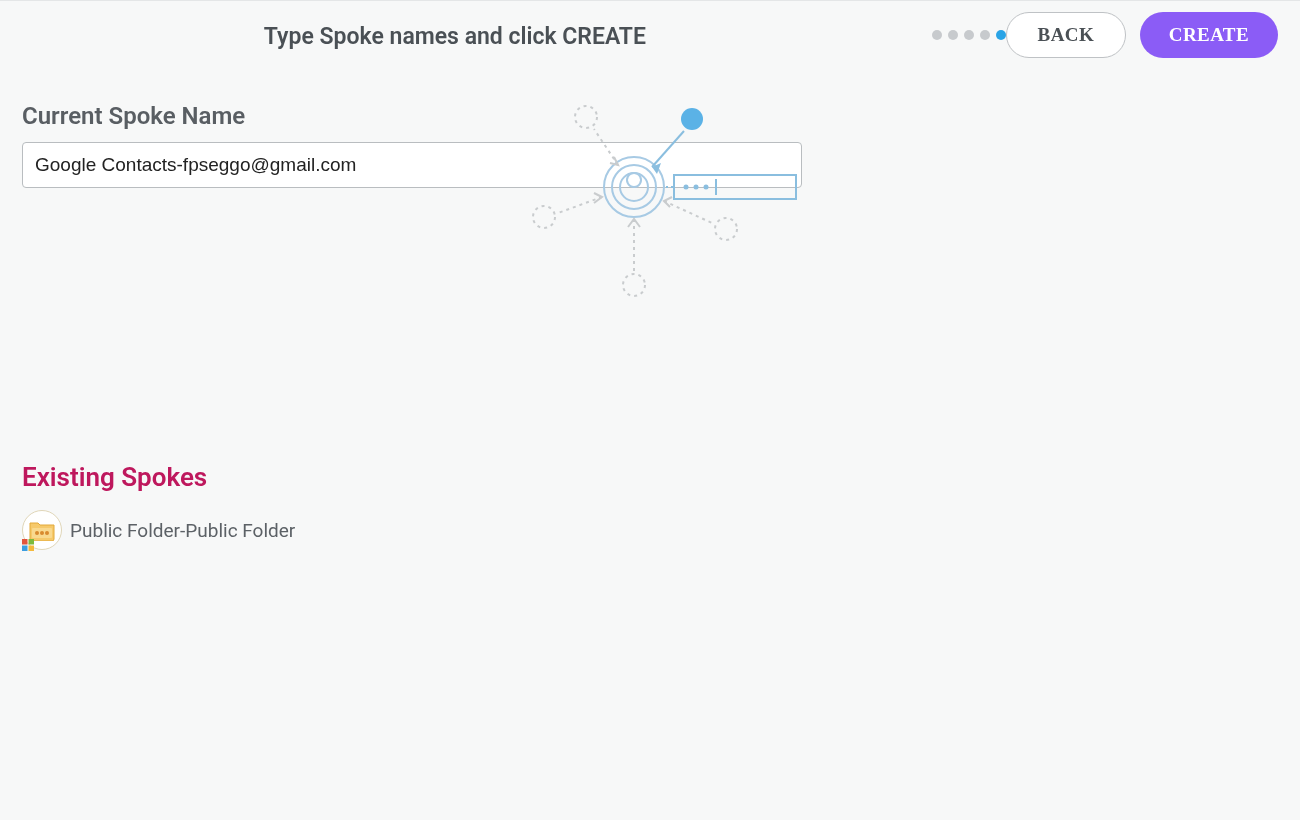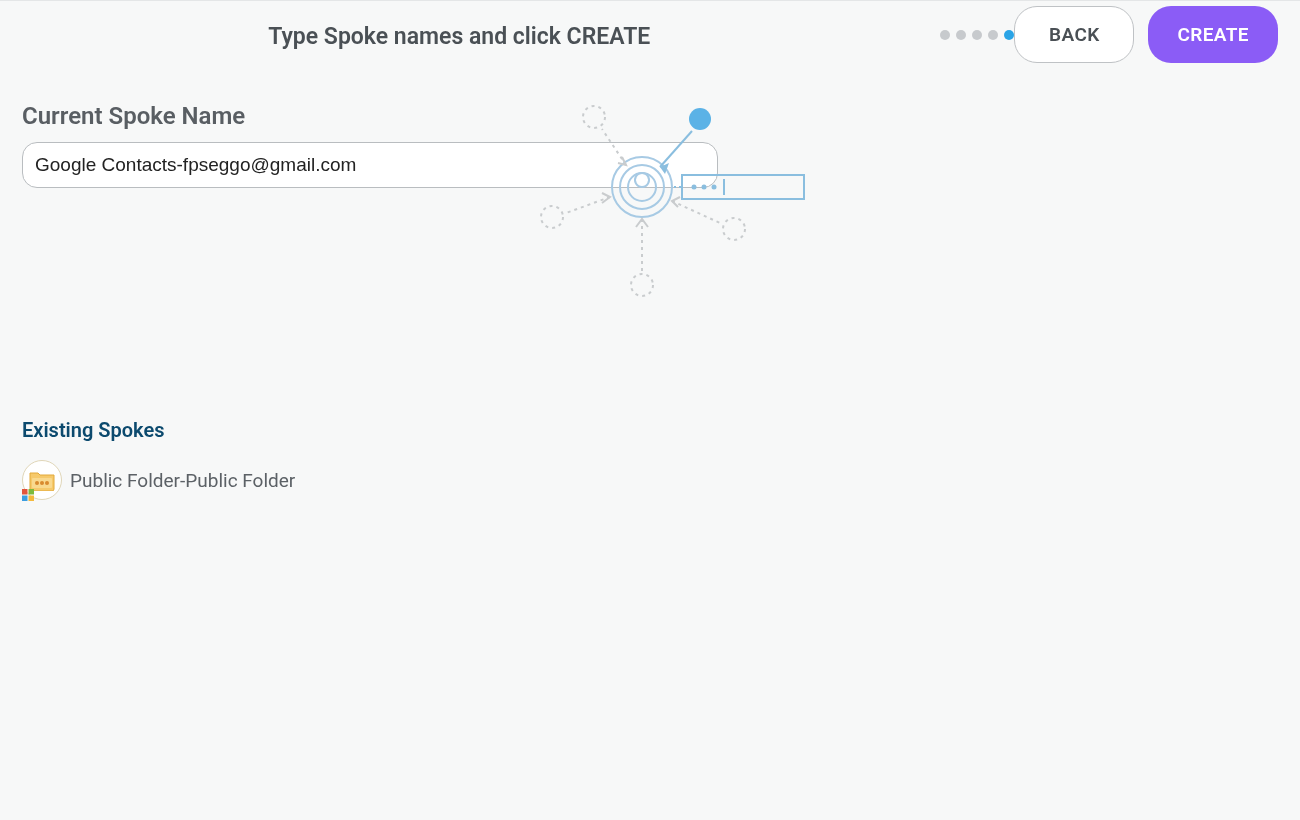--- a/index.html
+++ b/index.html
@@ -30,36 +30,37 @@
       margin-top: 4px;
       margin-bottom: 52px;
     }
     .label {
       font-size: 24px;
       font-weight: 600;
       color: #595e63;
       margin-bottom: 12px;
     }
     .text-input {
-      width: 696px;
+      width: 780px;
       height: 46px;
       border: 1px solid #b9bdc0;
-      border-radius: 15px;
+      border-radius: 4px;
       background: #fff;
       font-size: 19px;
       color: #222;
       padding: 0 12px;
       outline: none;
     }
     .section-gap { height: 230px; }
     .existing-label {
-      font-size: 20px;
-      font-weight: 600;
-      color: #0c4a6e;
+      font-size: 26px;
+      font-weight: 600;
+      color: #be185d;
       margin-bottom: 18px;
+      margin-top: 44px;
     }
     .spoke-row {
       display: flex;
       align-items: center;
       gap: 8px;
     }
     .spoke-icon-wrap {
       width: 40px;
       height: 40px;
       border-radius: 50%;
@@ -102,32 +103,33 @@
       background: #c7cacd;
     }
     .dot.active {
       background: #2aa4e6;
     }
     .buttons {
       display: flex;
       gap: 14px;
     }
     .btn {
-      height: 57px;
+      height: 46px;
       border-radius: 23px;
       font-size: 19px;
       font-weight: 600;
       letter-spacing: 0.4px;
       padding: 12px 28px;
       cursor: pointer;
       display: flex;
       align-items: center;
       justify-content: center;
       border: 1px solid transparent;
       user-select: none;
+      font-family: Liberation Serif, serif;
     }
     .btn-back {
       background: #fff;
       color: #4a5055;
       border: 1px solid #bfc2c5;
       min-width: 120px;
     }
     .btn-create {
       background: #8b5cf6;
       color: #fff;

